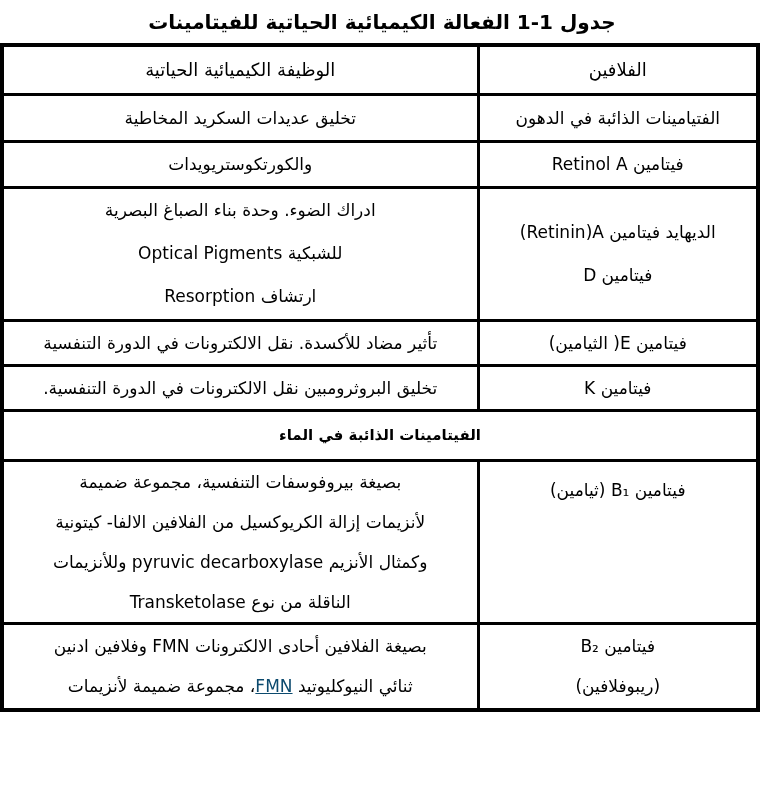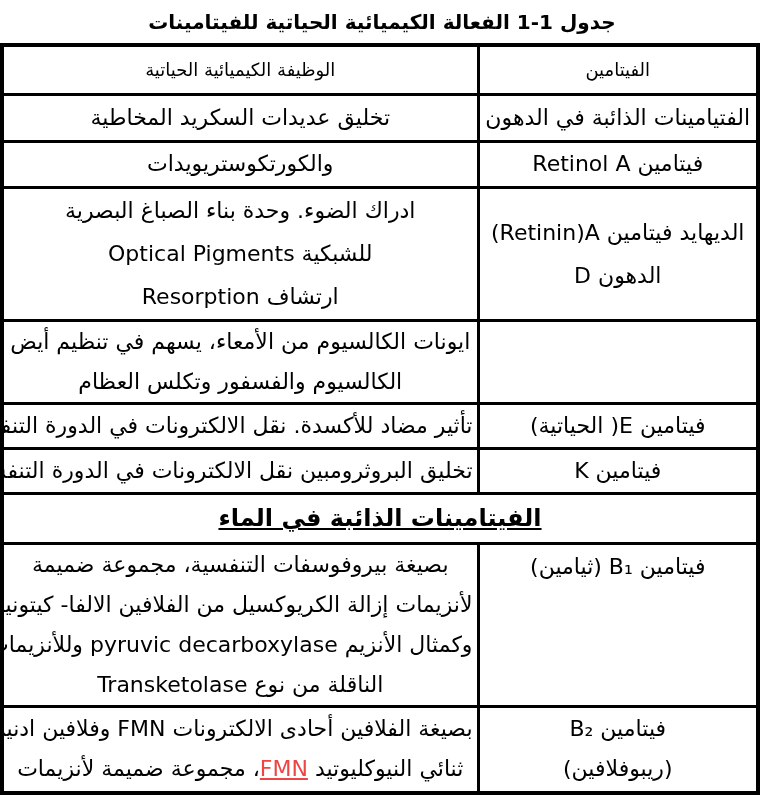--- a/index.html
+++ b/index.html
@@ -28,59 +28,59 @@
     margin: 2px 4px 0 4px;
     border: 4px solid #000000;
   }
   col.c-vitamin  { width: 280px; }
   col.c-function { width: 476px; }
   td, th {
     border: 3px solid #000000;
     text-align: center;
     vertical-align: middle;
     padding: 0 4px;
-    font-size: 22px;
+    font-size: 17px;
     overflow: hidden;
   }
   th { font-weight: normal; font-size: 18px; }
   tr.h-header  { height: 49px; }
   tr.h-r1      { height: 47px; }
   tr.h-r2      { height: 46px; }
   tr.h-r3      { height: 133px; }
   tr.h-r4      { height: 80px; }
   tr.h-r5      { height: 45px; }
   tr.h-r6      { height: 45px; }
   tr.h-sec     { height: 50px; }
   tr.h-r7      { height: 163px; }
   tr.h-r8      { height: 87px; }
   .line { line-height: 40px; white-space: nowrap; }
   tr.h-r3 .line { line-height: 43px; }
   tr.h-r4 .line { line-height: 40px; }
-  td.v-top { vertical-align: top; padding-top: 2px; margin-left: 44px; }
-  .section-title { font-weight: bold; font-size: 24px; text-decoration: underline; }
+  td.v-top { vertical-align: top; padding-top: 8px; margin-left: 44px; }
+  .section-title { font-weight: bold; font-size: 15px; }
   .fmn-link {
-    color: #ef4444;
+    color: #0c4a6e;
     text-decoration: underline;
     cursor: pointer;
   }
 </style>
 </head>
 <body>
 
 <div class="doc-title">جدول 1-1 الفعالة الكيميائية الحياتية للفيتامينات</div>
 
 <table class="vitamins">
   <colgroup>
     <col class="c-vitamin">
     <col class="c-function">
   </colgroup>
 
   <tbody>
       <tr class="h-header">
-    <th>الفيتامين</th>
+    <th>الفلافين</th>
     <th>الوظيفة الكيميائية الحياتية</th>
   </tr>
 
   <tr class="h-r1">
     <td>
       <div class="line">الفتيامينات الذائبة في الدهون</div>
     </td>
     <td>
       <div class="line">تخليق عديدات السكريد المخاطية</div>
     </td>
@@ -91,40 +91,33 @@
       <div class="line">فيتامين Retinol A</div>
     </td>
     <td>
       <div class="line">والكورتكوستريويدات</div>
     </td>
   </tr>
 
   <tr class="h-r3">
     <td>
       <div class="line">الديهايد فيتامين ‪(Retinin)A‬</div>
-      <div class="line">الدهون D</div>
+      <div class="line">فيتامين D</div>
     </td>
     <td>
       <div class="line">ادراك الضوء. وحدة بناء الصباغ البصرية</div>
       <div class="line">للشبكية Optical Pigments</div>
       <div class="line">ارتشاف Resorption</div>
     </td>
   </tr>
 
-  <tr class="h-r4">
-    <td></td>
-    <td>
-      <div class="line">ايونات الكالسيوم من الأمعاء، يسهم في تنظيم أيض</div>
-      <div class="line">الكالسيوم والفسفور وتكلس العظام</div>
-    </td>
-  </tr>
 
   <tr class="h-r5">
     <td>
-      <div class="line">فيتامين E( الحياتية)</div>
+      <div class="line">فيتامين E( الثيامين)</div>
     </td>
     <td>
       <div class="line">تأثير مضاد للأكسدة. نقل الالكترونات في الدورة التنفسية</div>
     </td>
   </tr>
 
   <tr class="h-r6">
     <td>
       <div class="line">فيتامين K</div>
     </td>

